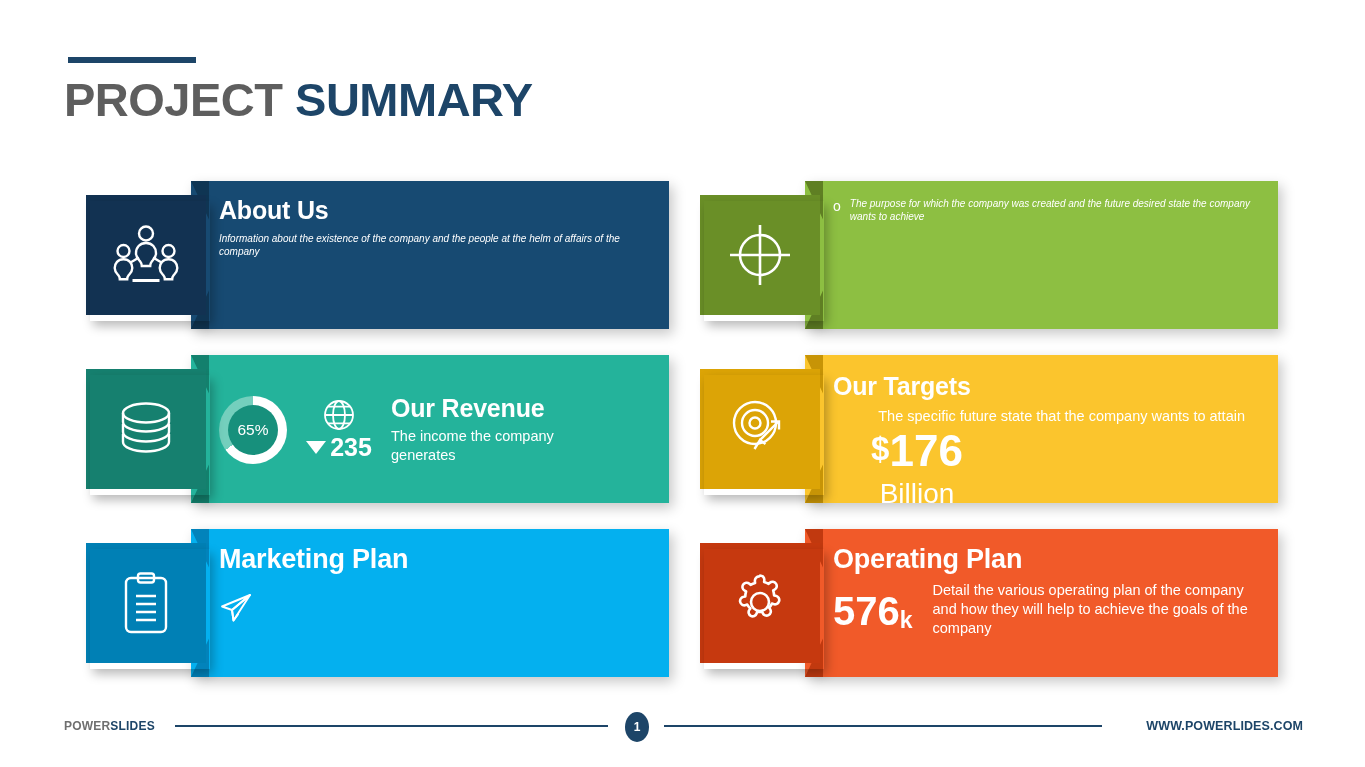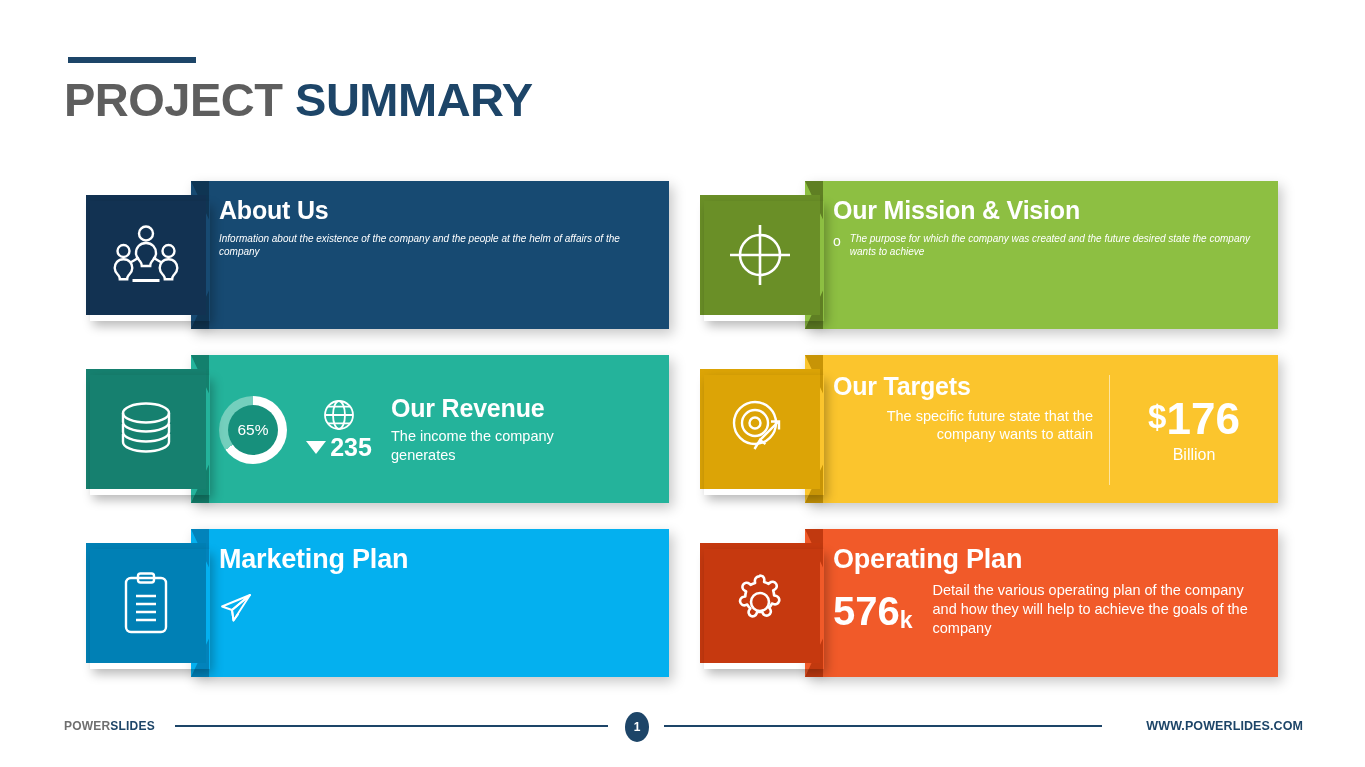--- a/index.html
+++ b/index.html
@@ -111,32 +111,32 @@
   .delta-val { font-size: 25px; font-weight: bold; color: #fff; }
   .rev-text { margin-left: 6px; }
   .rev-text h2 { font-size: 25px; margin-bottom: 4px; }
   .rev-text p { font-size: 14.5px; line-height: 1.3; max-width: 185px; }
 
   
   #card-targets { left: 700px; top: 355px; width: 578px; }
   #card-targets .icon-panel { background: #dca406; }
   #card-targets .body { width: 473px; background: #fbc githubff; background: #fbc52d; }
   #card-targets .notch { background: #c79406; }
-  #card-targets .content { display: flex; align-items: stretch; padding: 18px 0 16px 28px; }
+  #card-targets .content { display: flex; align-items: stretch; padding: 18px 17px 16px 28px; flex-direction: column; }
   .tg-left { flex: 1 1 auto; padding-right: 16px; }
   .tg-left h2 { font-size: 25px; margin-bottom: 6px; }
   .tg-left p { font-size: 14.5px; line-height: 1.3; text-align: right; }
   .tg-divider { width: 1px; background: rgba(255,255,255,0.55); margin: 2px 0; flex: none; }
   .tg-right {
     flex: none; width: 168px;
     display: flex; flex-direction: column; align-items: center; justify-content: center;
   }
   .tg-amount { font-size: 44px; font-weight: bold; line-height: 1; }
   .tg-amount .cur { font-size: 33px; vertical-align: 6px; }
-  .tg-unit { font-size: 16px; margin-top: 5px; }
+  .tg-unit { font-size: 28px; margin-top: 5px; }
 
   
   #card-marketing { left: 86px; top: 529px; width: 583px; }
   #card-marketing .icon-panel { background: #0080b5; }
   #card-marketing .body { width: 478px; background: #04b0ef; }
   #card-marketing .notch { background: #0283bb; }
   #card-marketing h2 { font-size: 27px; margin-bottom: 16px; }
   .feature-row { display: flex; align-items: center; gap: 12px; }
   .feature-col { flex: 1 1 auto; }
   .feature-label { font-size: 15px; color: #fff; margin-bottom: 7px; }
@@ -221,21 +221,20 @@
       <span>
         <svg width="68" height="68" viewBox="0 0 68 68" fill="none" stroke="#fff" stroke-width="2.6">
           <circle cx="34" cy="34" r="20"></circle>
           <path d="M34 4v60M4 34h60"></path>
         </svg>
       </span>
     </div>
     <div class="body">
       <div class="notch"></div>
       <div class="content">
-        <h2>Our Mission &amp; Vision</h2>
         <div class="bullet-row">
           <span class="bullet-mark">o</span>
           <p class="desc">The purpose for which the company was created and the future desired state the company wants to achieve</p>
         </div>
       </div>
     </div>
   </div>
 
   <div class="card" id="card-revenue">
     <div class="icon-panel">

